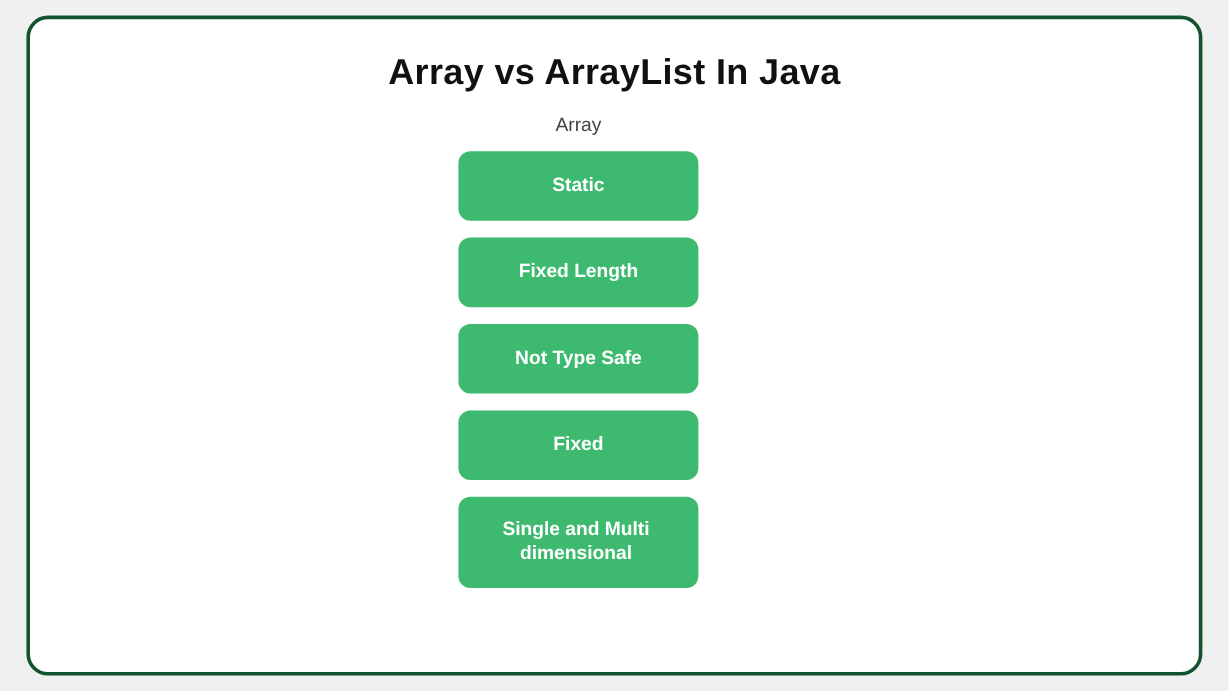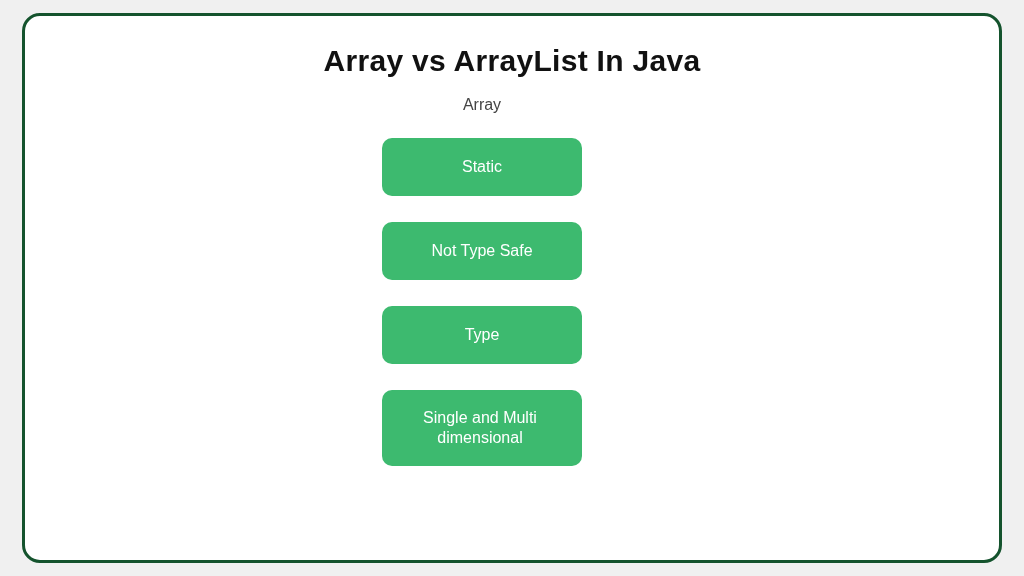--- a/index.html
+++ b/index.html
@@ -44,42 +44,42 @@
       width: 100%;
       flex: 1;
       gap: 0;
     }
 
     .column {
       flex: 1;
       display: flex;
       flex-direction: column;
       align-items: center;
-      gap: 12px;
+      gap: 0;
     }
 
     .column-header {
       font-size: 16px;
       color: #444444;
       margin-bottom: 12px;
       font-weight: 400;
     }
 
     .btn-row {
       width: 100%;
       display: flex;
       justify-content: center;
       margin-bottom: 14px;
     }
 
     .feature-btn {
       background: #3dba6f;
       color: #ffffff;
       font-size: 16px;
-      font-weight: 400;
+      font-weight: 700;
       border: none;
       border-radius: 10px;
       padding: 18px 20px;
       width: 200px;
       min-height: 58px;
       cursor: default;
       text-align: center;
       display: flex;
       align-items: center;
       justify-content: center;
@@ -103,24 +103,27 @@
 
   <div class="columns-wrapper">
 
     <div class="column">
       <div class="column-header">Array</div>
 
       <div class="btn-row">
         <button class="feature-btn">Static</button>
       </div>
       <div class="btn-row">
+        <button class="feature-btn">Fixed Length</button>
+      </div>
+      <div class="btn-row">
         <button class="feature-btn">Not Type Safe</button>
       </div>
       <div class="btn-row">
-        <button class="feature-btn">Type</button>
+        <button class="feature-btn">Fixed</button>
       </div>
       <div class="btn-row">
         <button class="feature-btn tall">Single and Multi dimensional</button>
       </div>
     </div>
 
     <div class="divider-col"></div>
 
 
   </div>

